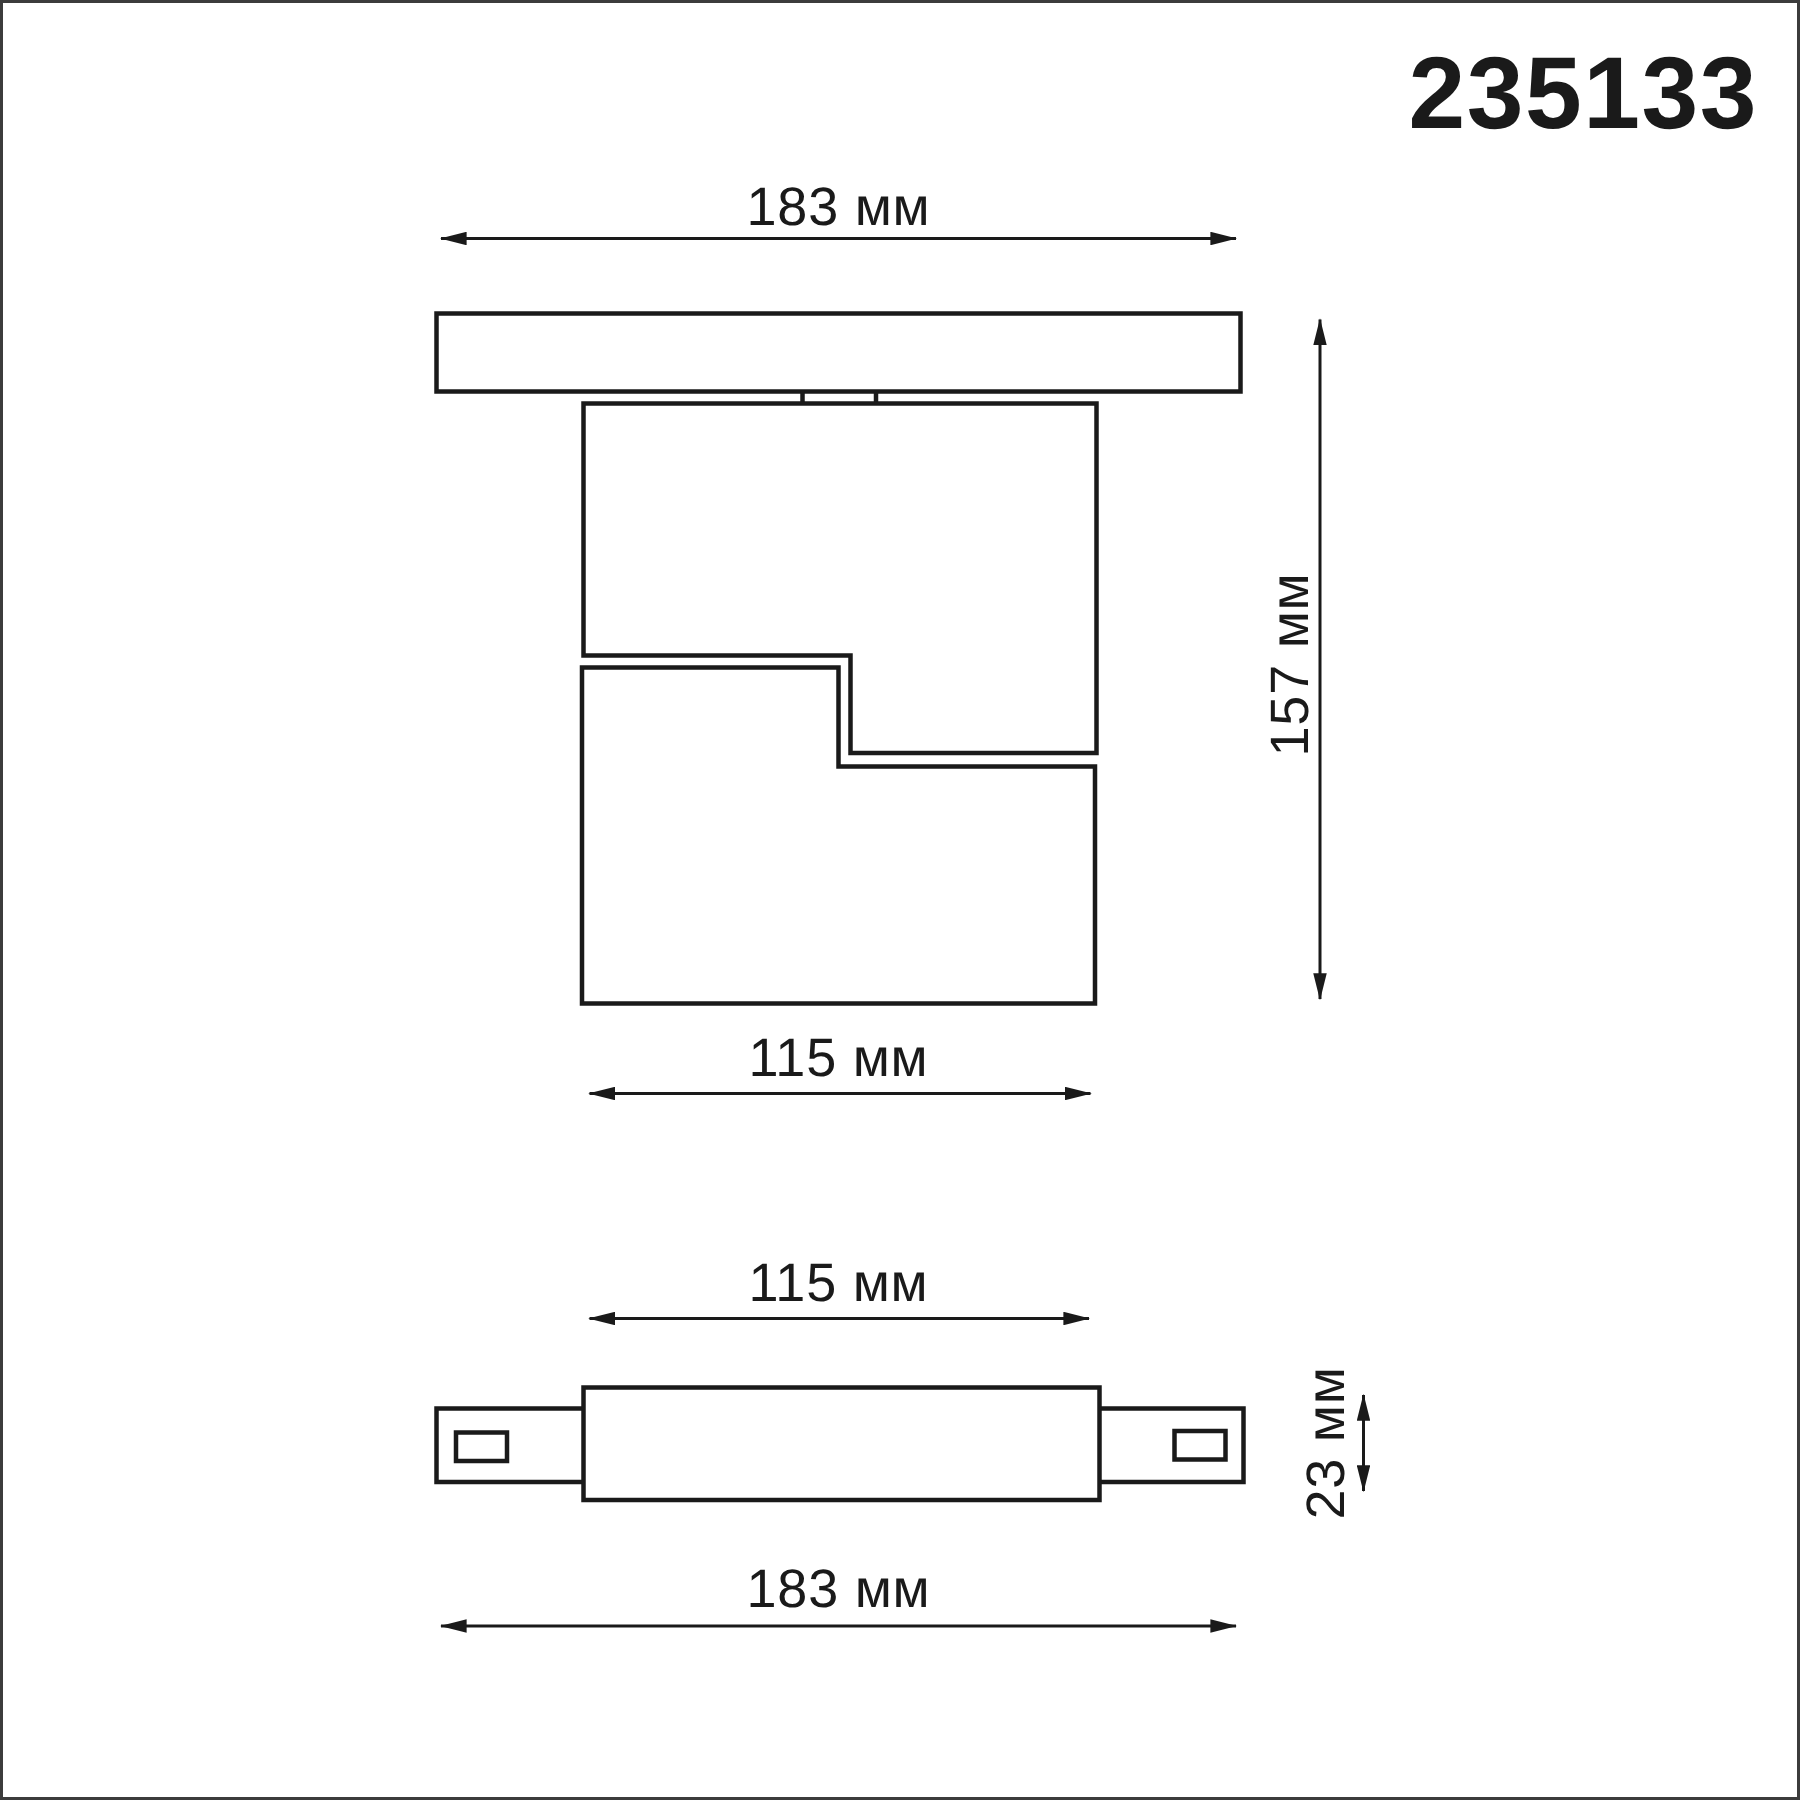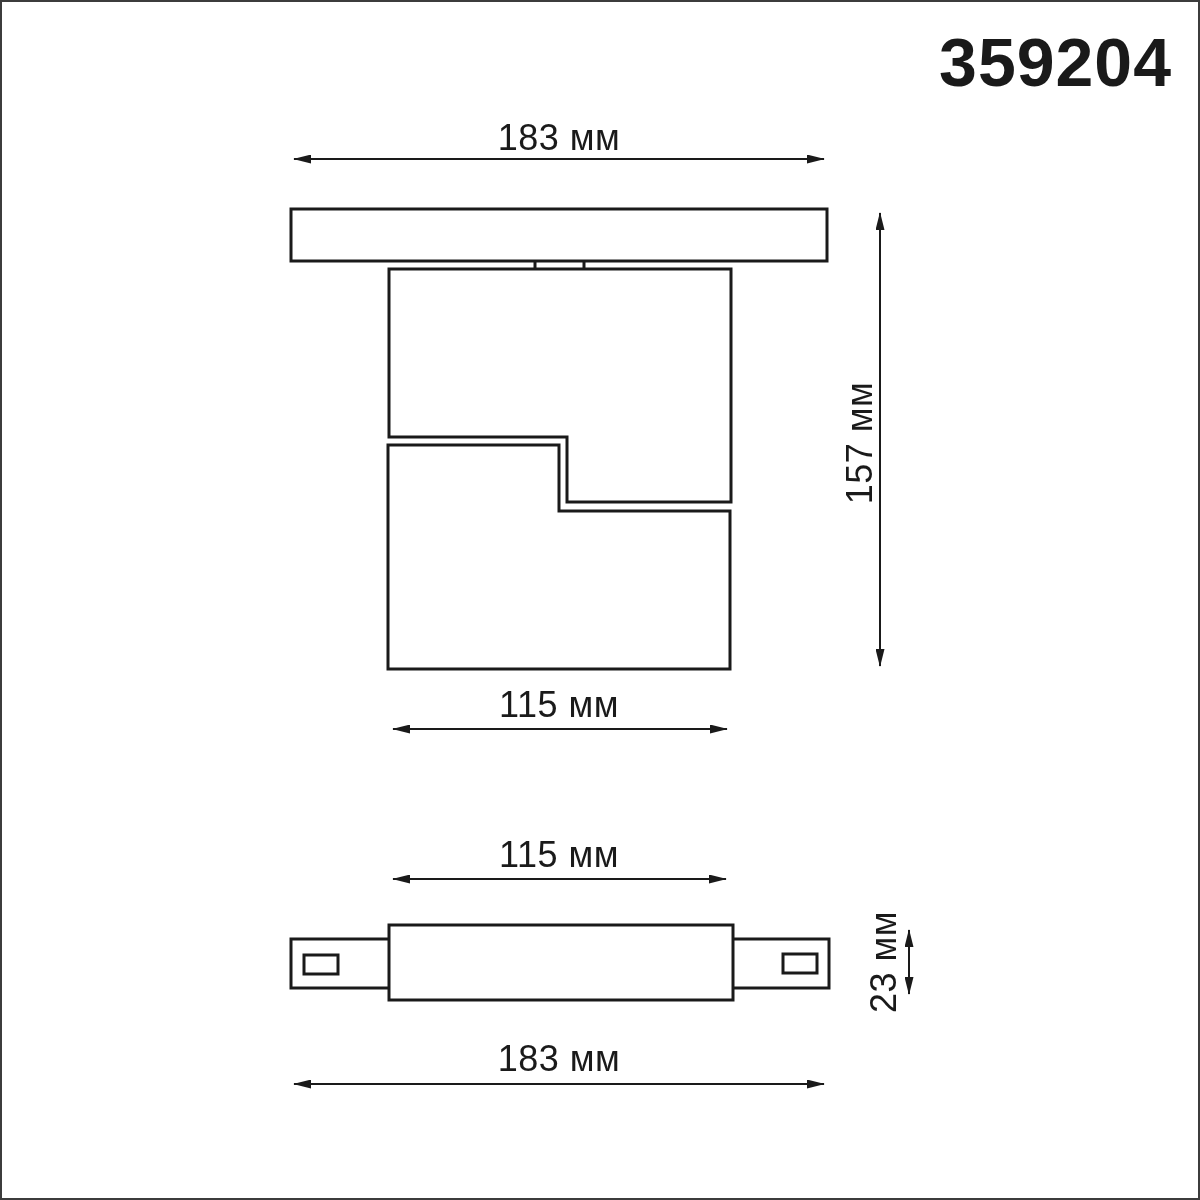--- a/index.html
+++ b/index.html
@@ -64,21 +64,21 @@
     <rect class="outline" x="387" y="923" width="344" height="75"></rect>
 
     <rect class="outline" x="302" y="953" width="34" height="19"></rect>
     <rect class="outline" x="781" y="952" width="34" height="19"></rect>
 
     <line class="dimline" x1="907" y1="928" x2="907" y2="992" marker-start="url(#arrow)" marker-end="url(#arrow)"></line>
 
     <line class="dimline" x1="292" y1="1082" x2="822" y2="1082" marker-start="url(#arrow)" marker-end="url(#arrow)"></line>
   </svg>
 
-  <div class="title">359204</div>
+  <div class="title">235133</div>
 
   <div class="dim-label" style="left:557px; top:136px">183 мм</div>
 
   <div class="dim-label vertical" style="left:858px; top:441px">157 мм</div>
 
   <div class="dim-label" style="left:557px; top:703px">115 мм</div>
 
   <div class="dim-label" style="left:557px; top:853px">115 мм</div>
 
   <div class="dim-label vertical" style="left:882px; top:960px">23 мм</div>

